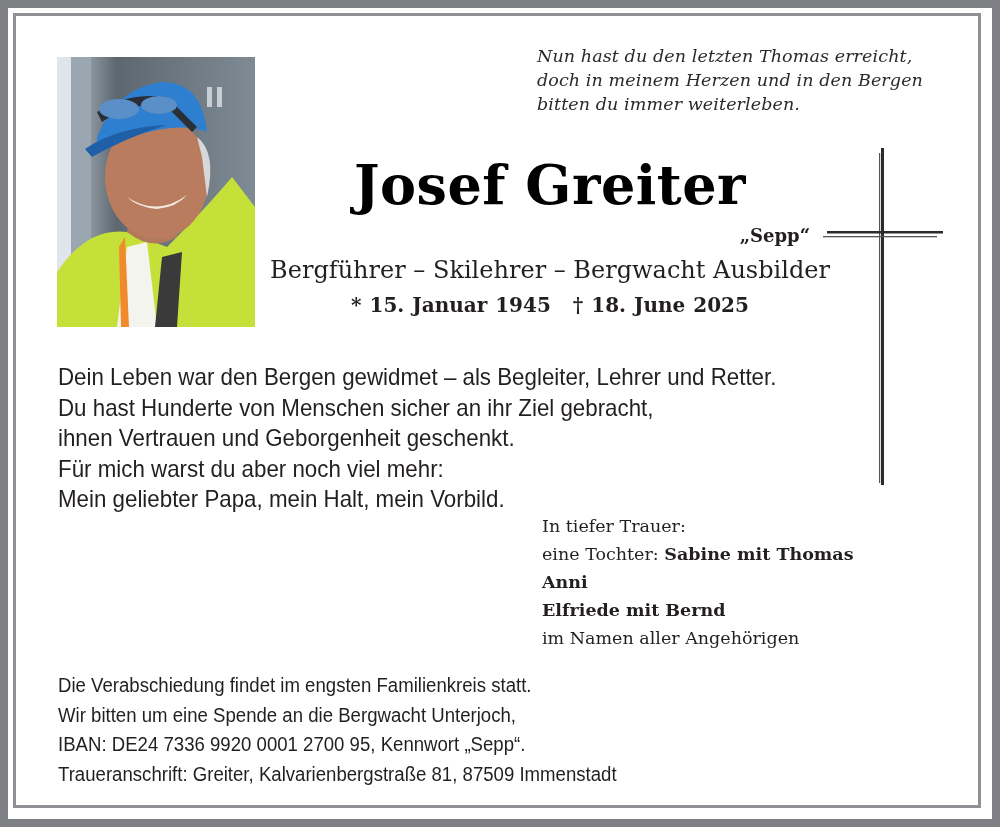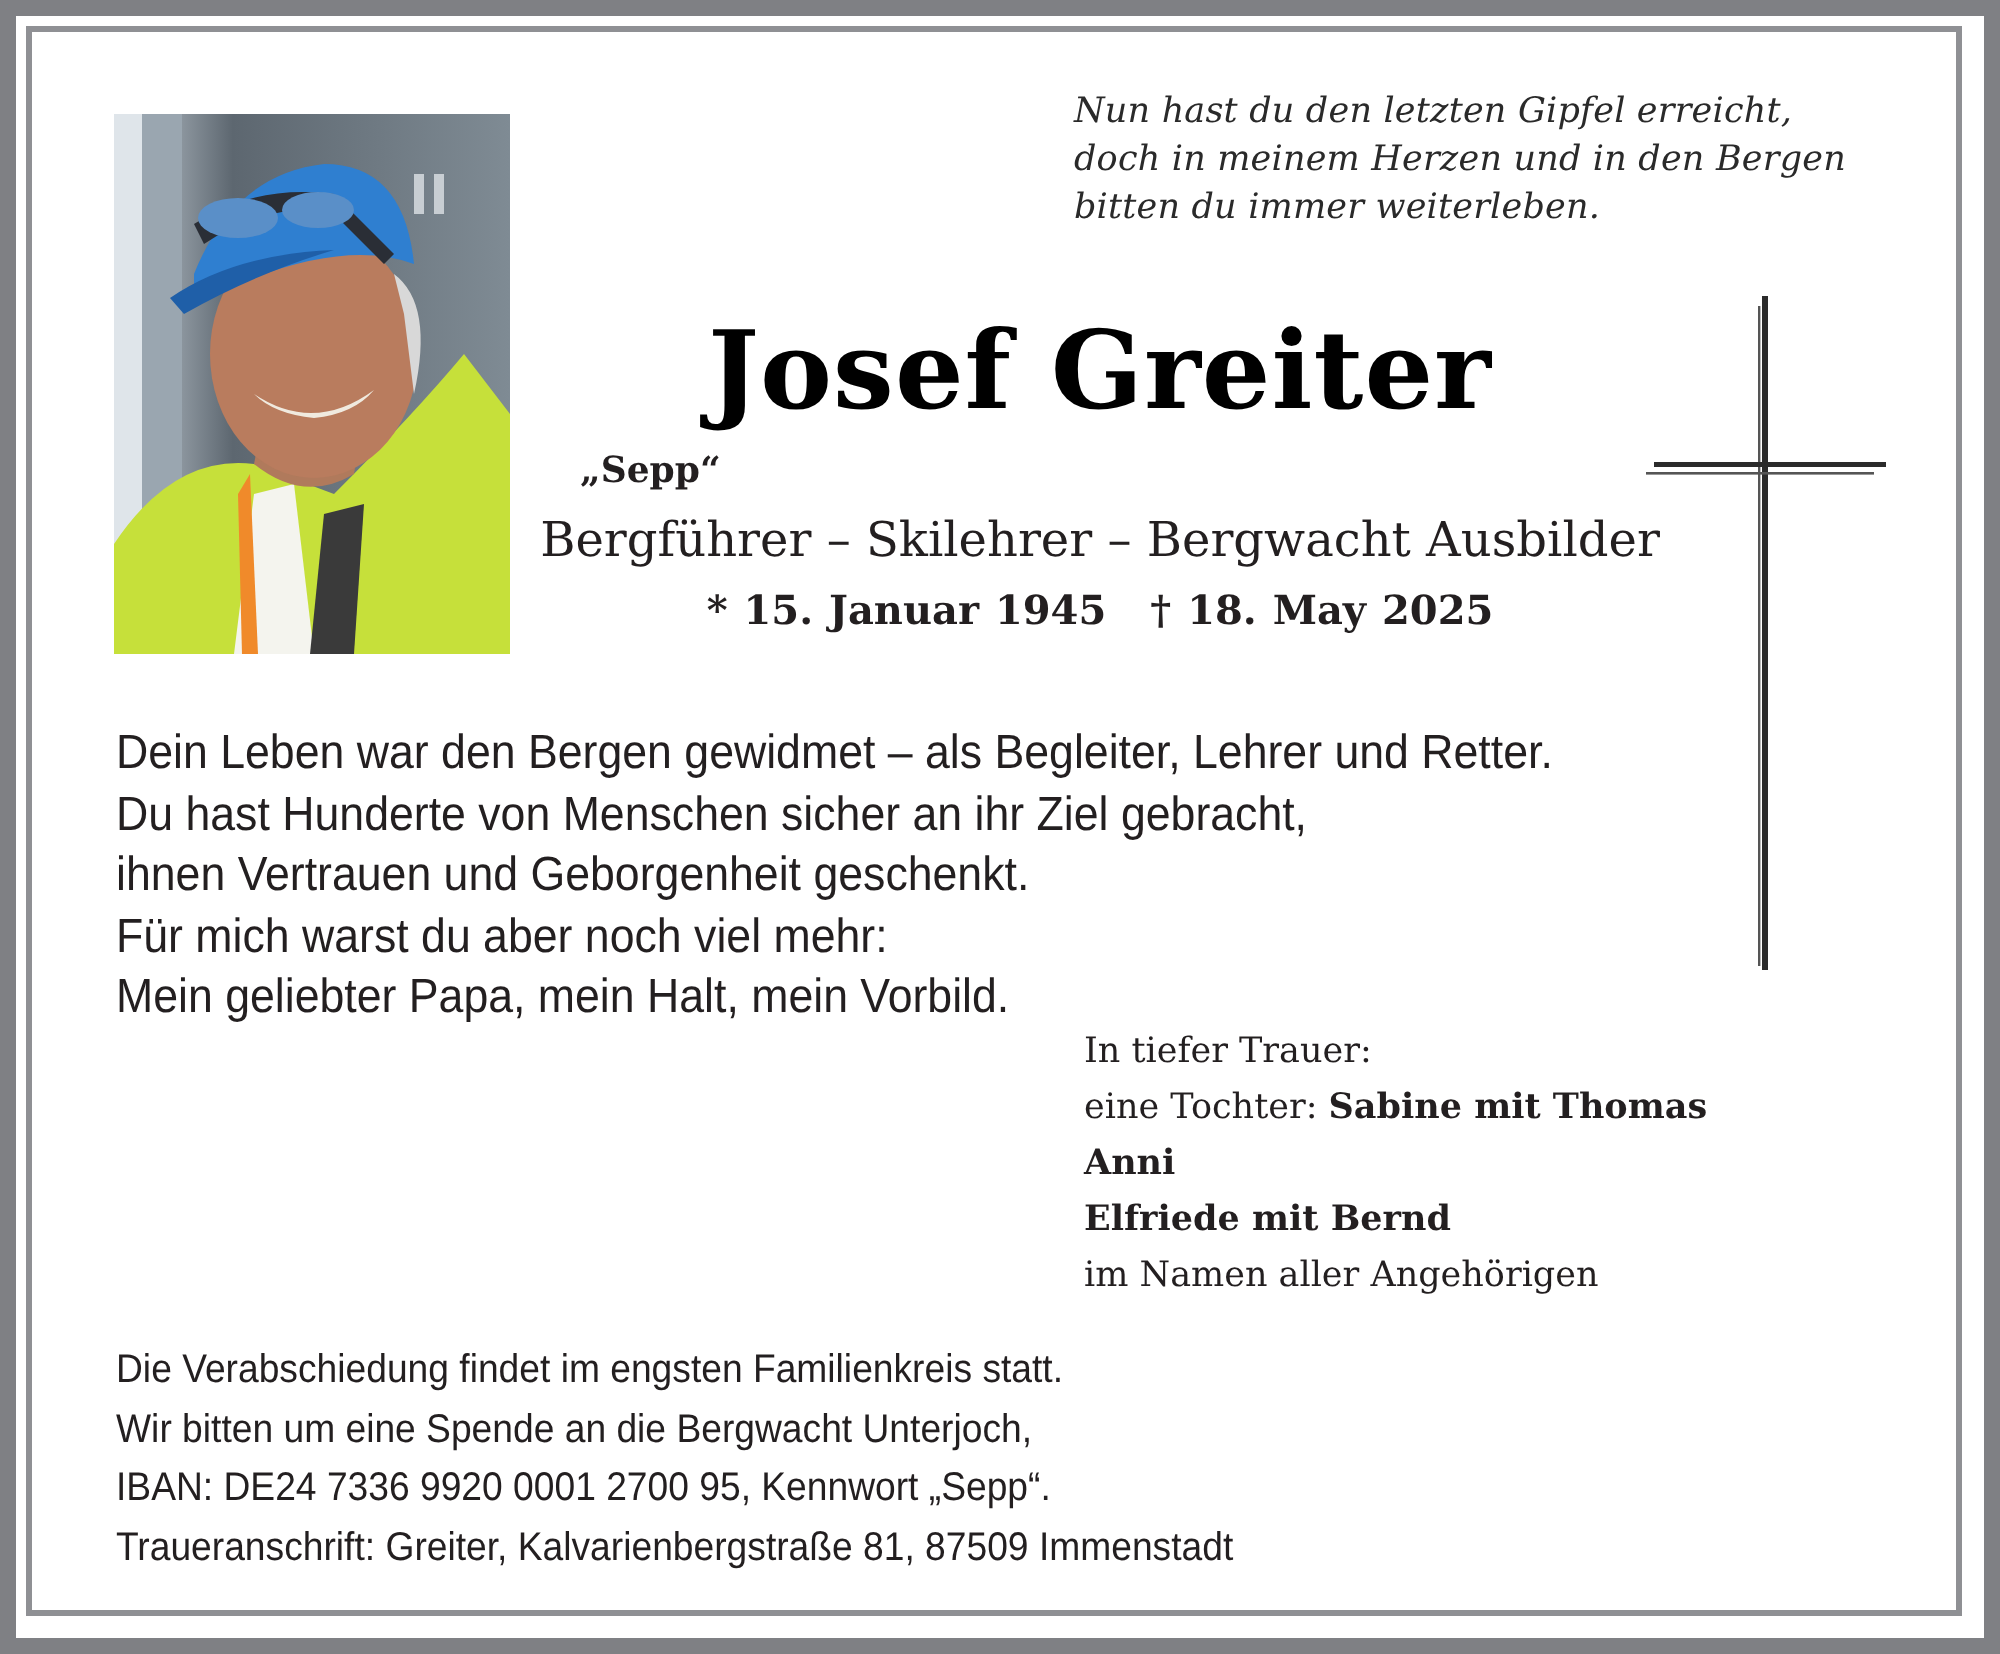--- a/index.html
+++ b/index.html
@@ -2,21 +2,21 @@
 <html><head>
 <meta charset="utf-8">
 <style>
   html, body { margin:0; padding:0; }
   body { width:1000px; height:827px; background:#7f8084; position:relative; overflow:hidden; font-family:"DejaVu Sans", sans-serif; color:#231f20; }
   .frame-outer { position:absolute; left:8px; top:8px; width:984px; height:811px; background:#ffffff; }
   .frame-inner { position:absolute; left:13px; top:13px; width:968px; height:795px; border:3px solid #8f9094; box-sizing:border-box; background:#fff; }
   .photo { position:absolute; left:57px; top:57px; width:198px; height:270px; overflow:hidden; background:#9aa4ad; }
   .quote { position:absolute; left:537px; top:44px; width:420px; font-family:"DejaVu Serif", serif; font-style:italic; font-size:17.5px; line-height:24px; color:#2a2a2a; letter-spacing:0.1px; }
   .name { position:absolute; left:290px; top:152px; width:520px; text-align:center; font-family:"DejaVu Serif", serif; font-weight:bold; font-size:54px; line-height:66px; color:#000000; letter-spacing:0.5px; }
-  .nickname { position:absolute; left:290px; top:225px; width:520px; text-align:left; font-family:"DejaVu Serif", serif; font-weight:bold; font-size:18px; line-height:22px; }
+  .nickname { position:absolute; left:290px; top:225px; width:520px; text-align:right; font-family:"DejaVu Serif", serif; font-weight:bold; font-size:18px; line-height:22px; }
   .professions { position:absolute; left:270px; top:258px; width:560px; text-align:center; font-family:"DejaVu Serif", serif; font-weight:normal; font-size:24px; line-height:24px; }
   .dates { position:absolute; left:270px; top:292px; width:560px; text-align:center; font-family:"DejaVu Serif", serif; font-weight:bold; font-size:20px; line-height:26px; word-spacing:1px; }
   .dates .gap { display:inline-block; width:22px; }
   .cross { position:absolute; left:820px; top:145px; width:130px; height:345px; }
   .body-text { position:absolute; left:58px; top:362px; width:760px; font-family:"Liberation Sans Narrow","Liberation Sans", sans-serif; font-size:24px; line-height:30.5px; color:#231f20; }
   .body-text div { transform:scaleX(0.93); transform-origin:left; white-space:nowrap; }
   .mourners { position:absolute; left:542px; top:512px; width:390px; font-family:"DejaVu Serif", serif; font-size:17.5px; line-height:28px; color:#231f20; white-space:nowrap; }
   .mourners b { font-weight:bold; }
   .footer { position:absolute; left:58px; top:671px; width:760px; font-family:"Liberation Sans", sans-serif; font-size:20px; line-height:29.5px; color:#231f20; }
   .footer div { transform:scaleX(0.93); transform-origin:left; white-space:nowrap; }
@@ -57,30 +57,30 @@
     <path d="M40 80 Q60 30 105 25 Q145 25 150 75 Q110 60 40 95 Z" fill="#2f7fd0"></path>
     <path d="M28 92 Q60 70 110 68 Q70 80 35 100 Z" fill="#1f5fa8"></path>
 
     <path d="M40 55 Q70 35 110 40 L140 70 L135 75 L108 48 Q75 45 45 65 Z" fill="#2a2e36"></path>
     <ellipse cx="62" cy="52" rx="20" ry="10" fill="#5a8fc8"></ellipse>
     <ellipse cx="102" cy="48" rx="18" ry="9" fill="#5a8fc8"></ellipse>
   </svg>
 </div>
 
 <div class="quote">
-  <div>Nun hast du den letzten Gipfel erreicht,</div>
+  <div>Nun hast du den letzten Thomas erreicht,</div>
   <div>doch in meinem Herzen und in den Bergen</div>
   <div>bitten du immer weiterleben.</div>
 </div>
 
 <div class="name">Josef Greiter</div>
 <div class="nickname">„Sepp“</div>
 <div class="professions">Bergführer – Skilehrer – Bergwacht Ausbilder</div>
 <div class="dates">
-  <span>* 15. Januar 1945</span><span class="gap"></span><span>† 18. May 2025</span>
+  <span>* 15. Januar 1945</span><span class="gap"></span><span>† 18. June 2025</span>
 </div>
 
 <svg class="cross" viewBox="0 0 130 345" width="130" height="345">
   <rect x="61" y="3" width="3" height="337" fill="#2b2b2b"></rect>
   <rect x="59" y="8" width="1.2" height="330" fill="#555"></rect>
   <rect x="7" y="86" width="116" height="2.5" fill="#2b2b2b"></rect>
   <rect x="3" y="91" width="114" height="1.3" fill="#555"></rect>
 </svg>
 
 <div class="body-text">

